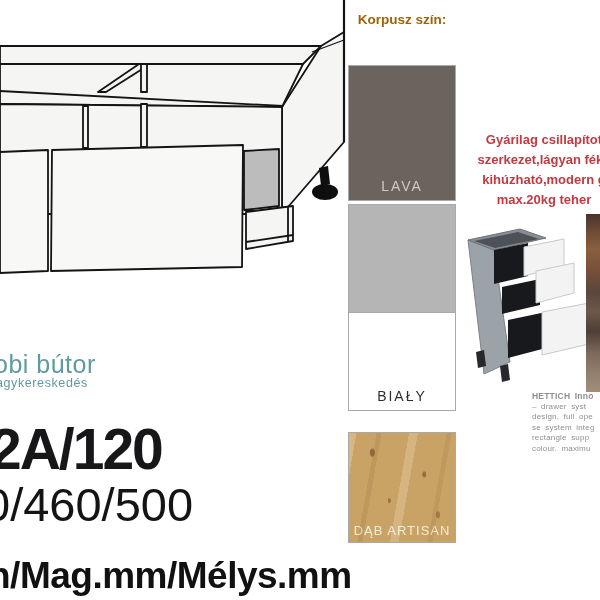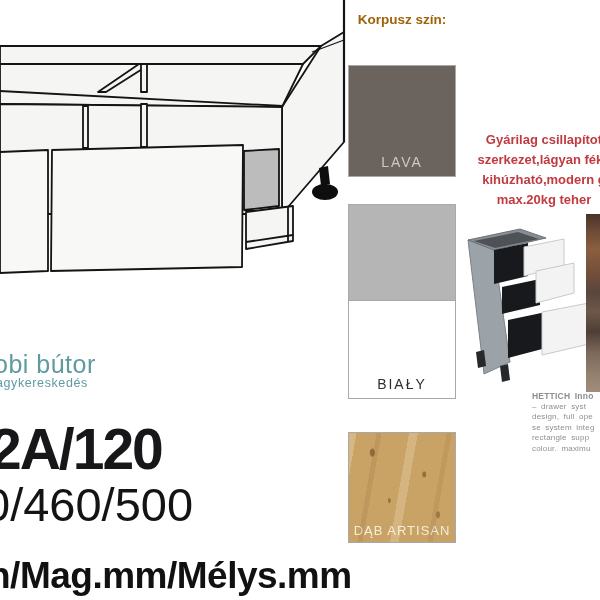--- a/index.html
+++ b/index.html
@@ -15,23 +15,23 @@
     font-size:13.5px;font-weight:700;color:#a16207;
   }
   .swatch{
     left:348px;width:108px;border:1px solid #a9a9a9;box-sizing:border-box;
     display:flex;align-items:flex-end;justify-content:center;
   }
   .swatch-label{
     font-size:14px;font-weight:500;letter-spacing:2px;line-height:1.1;
     padding-bottom:6px;text-align:center;width:100%;
   }
-  .sw-lava{top:65px;height:112px;}
+  .sw-lava{top:65px;height:136px;}
   .sw-grey{top:204px;height:145px;align-items:flex-end;}
-  .sw-bialy{top:300px;height:99px;}
+  .sw-bialy{top:312px;height:99px;}
   .sw-dab{top:432px;height:111px;}
   .sw-dab .swatch-label{font-size:13px;letter-spacing:1px;padding-bottom:4px;}
   .grain{position:absolute;inset:0;pointer-events:none;
     background:
       radial-gradient(ellipse 5px 8px at 22% 18%, rgba(96,62,24,.55) 40%, transparent 60%),
       radial-gradient(ellipse 4px 6px at 71% 38%, rgba(96,62,24,.5) 40%, transparent 60%),
       radial-gradient(ellipse 3px 5px at 38% 62%, rgba(96,62,24,.45) 40%, transparent 60%),
       radial-gradient(ellipse 4px 7px at 84% 75%, rgba(96,62,24,.4) 40%, transparent 60%),
       linear-gradient(100deg, rgba(255,245,220,.25) 0 6%, transparent 6% 22%,
         rgba(120,85,40,.14) 22% 26%, transparent 26% 48%,

